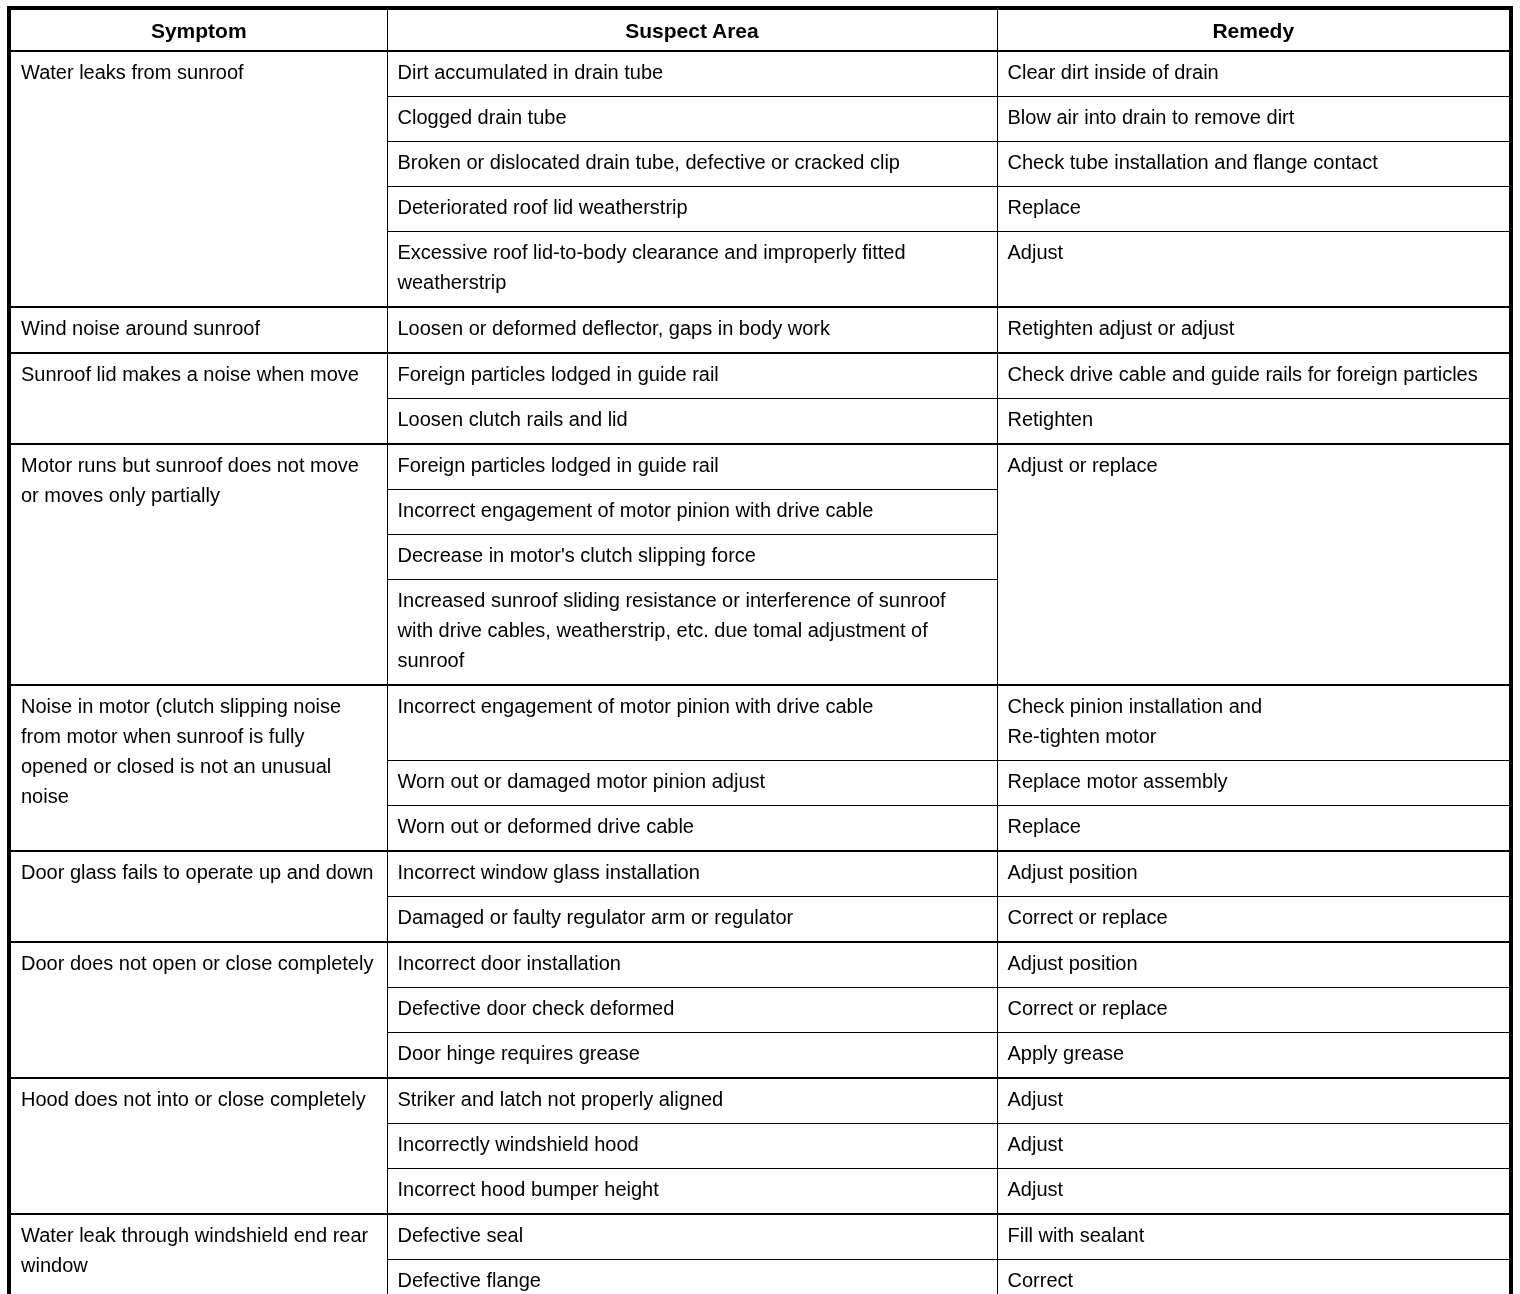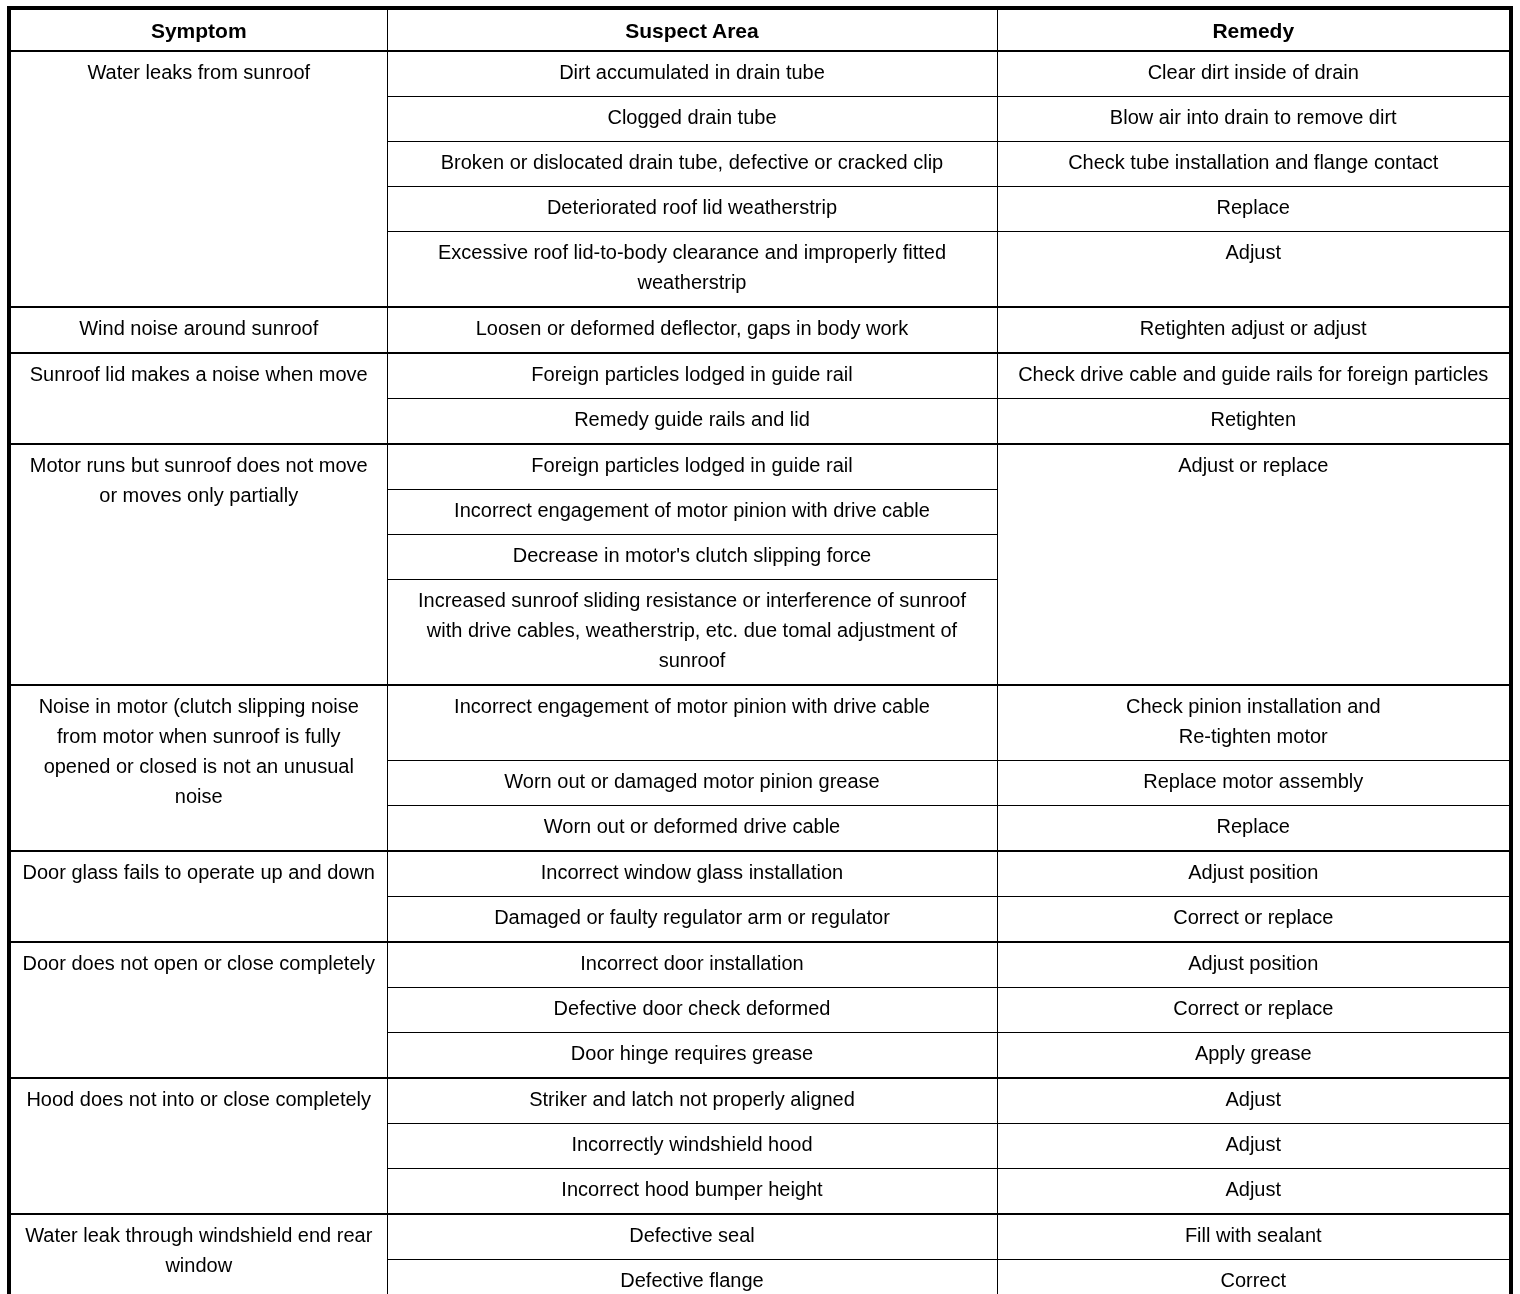--- a/index.html
+++ b/index.html
@@ -22,21 +22,21 @@
     table-layout: fixed;
     border: 4px solid #000000;
   }
   table.troubleshooting th,
   table.troubleshooting td {
     border: 1.5px solid #000000;
     padding: 5px 10px 9px 10px;
     font-size: 20px;
     line-height: 30px;
     vertical-align: top;
-    text-align: center;
+    text-align: left;
     white-space: pre-line;
     overflow: hidden;
     word-wrap: break-word;
   }
   table.troubleshooting thead th {
     text-align: center;
     font-weight: bold;
     font-size: 21px;
     border-bottom: 2.5px solid #000000;
     padding-top: 6px;
@@ -93,21 +93,21 @@
           <td class="symptom-cell" rowspan="1">Wind noise around sunroof</td>
           <td>Loosen or deformed deflector, gaps in body work</td>
           <td>Retighten adjust or adjust</td>
         </tr>
         <tr class="group-start">
           <td class="symptom-cell" rowspan="2">Sunroof lid makes a noise when move</td>
           <td>Foreign particles lodged in guide rail</td>
           <td>Check drive cable and guide rails for foreign particles</td>
         </tr>
         <tr>
-          <td>Remedy guide rails and lid</td>
+          <td>Loosen clutch rails and lid</td>
           <td>Retighten</td>
         </tr>
         <tr class="group-start">
           <td class="symptom-cell" rowspan="4">Motor runs but sunroof does not move or moves only partially</td>
           <td>Foreign particles lodged in guide rail</td>
           <td rowspan="4">Adjust or replace</td>
         </tr>
         <tr>
           <td>Incorrect engagement of motor pinion with drive cable</td>
         </tr>
@@ -117,21 +117,21 @@
         <tr>
           <td>Increased sunroof sliding resistance or interference of sunroof with drive cables, weatherstrip, etc. due tomal adjustment of sunroof</td>
         </tr>
         <tr class="group-start">
           <td class="symptom-cell" rowspan="3">Noise in motor (clutch slipping noise from motor when sunroof is fully opened or closed is not an unusual noise</td>
           <td>Incorrect engagement of motor pinion with drive cable</td>
           <td>Check pinion installation and
 Re-tighten motor</td>
         </tr>
         <tr>
-          <td>Worn out or damaged motor pinion grease</td>
+          <td>Worn out or damaged motor pinion adjust</td>
           <td>Replace motor assembly</td>
         </tr>
         <tr>
           <td>Worn out or deformed drive cable</td>
           <td>Replace</td>
         </tr>
         <tr class="group-start">
           <td class="symptom-cell" rowspan="2">Door glass fails to operate up and down</td>
           <td>Incorrect window glass installation</td>
           <td>Adjust position</td>

